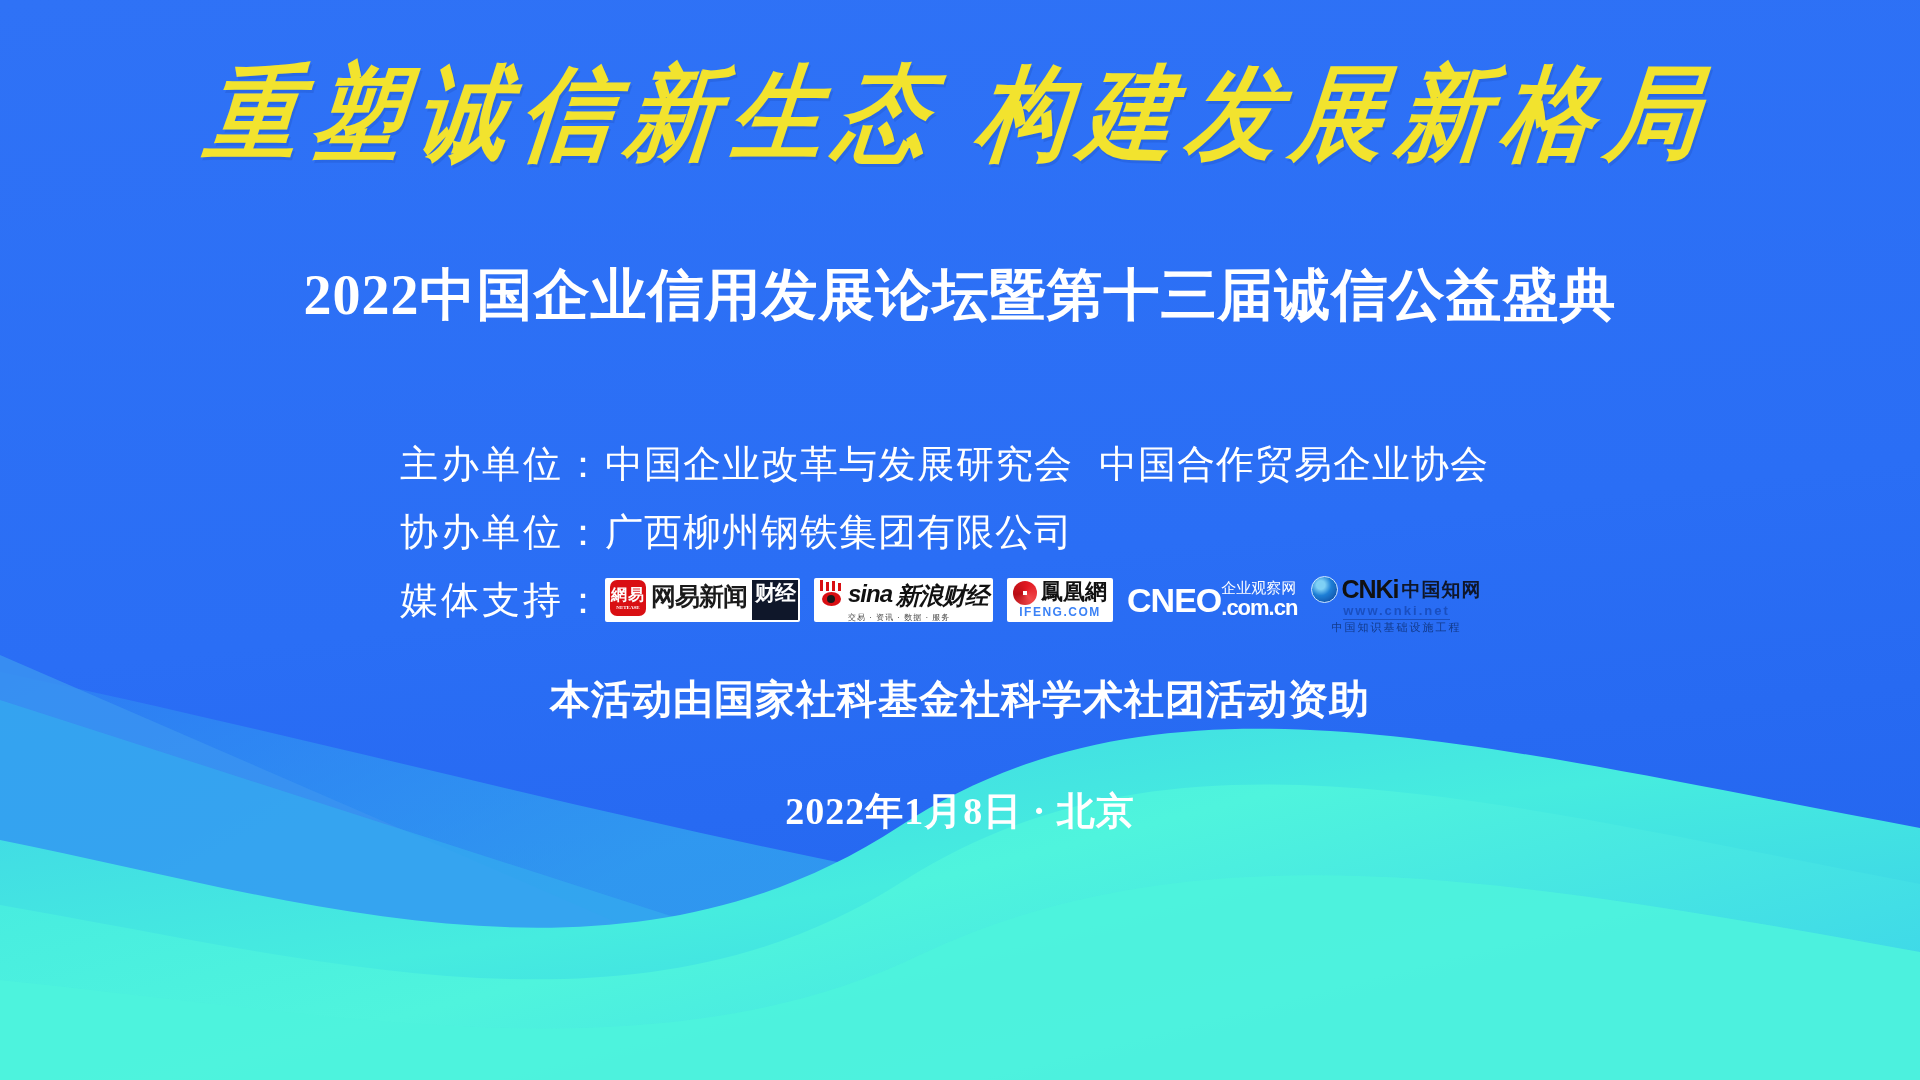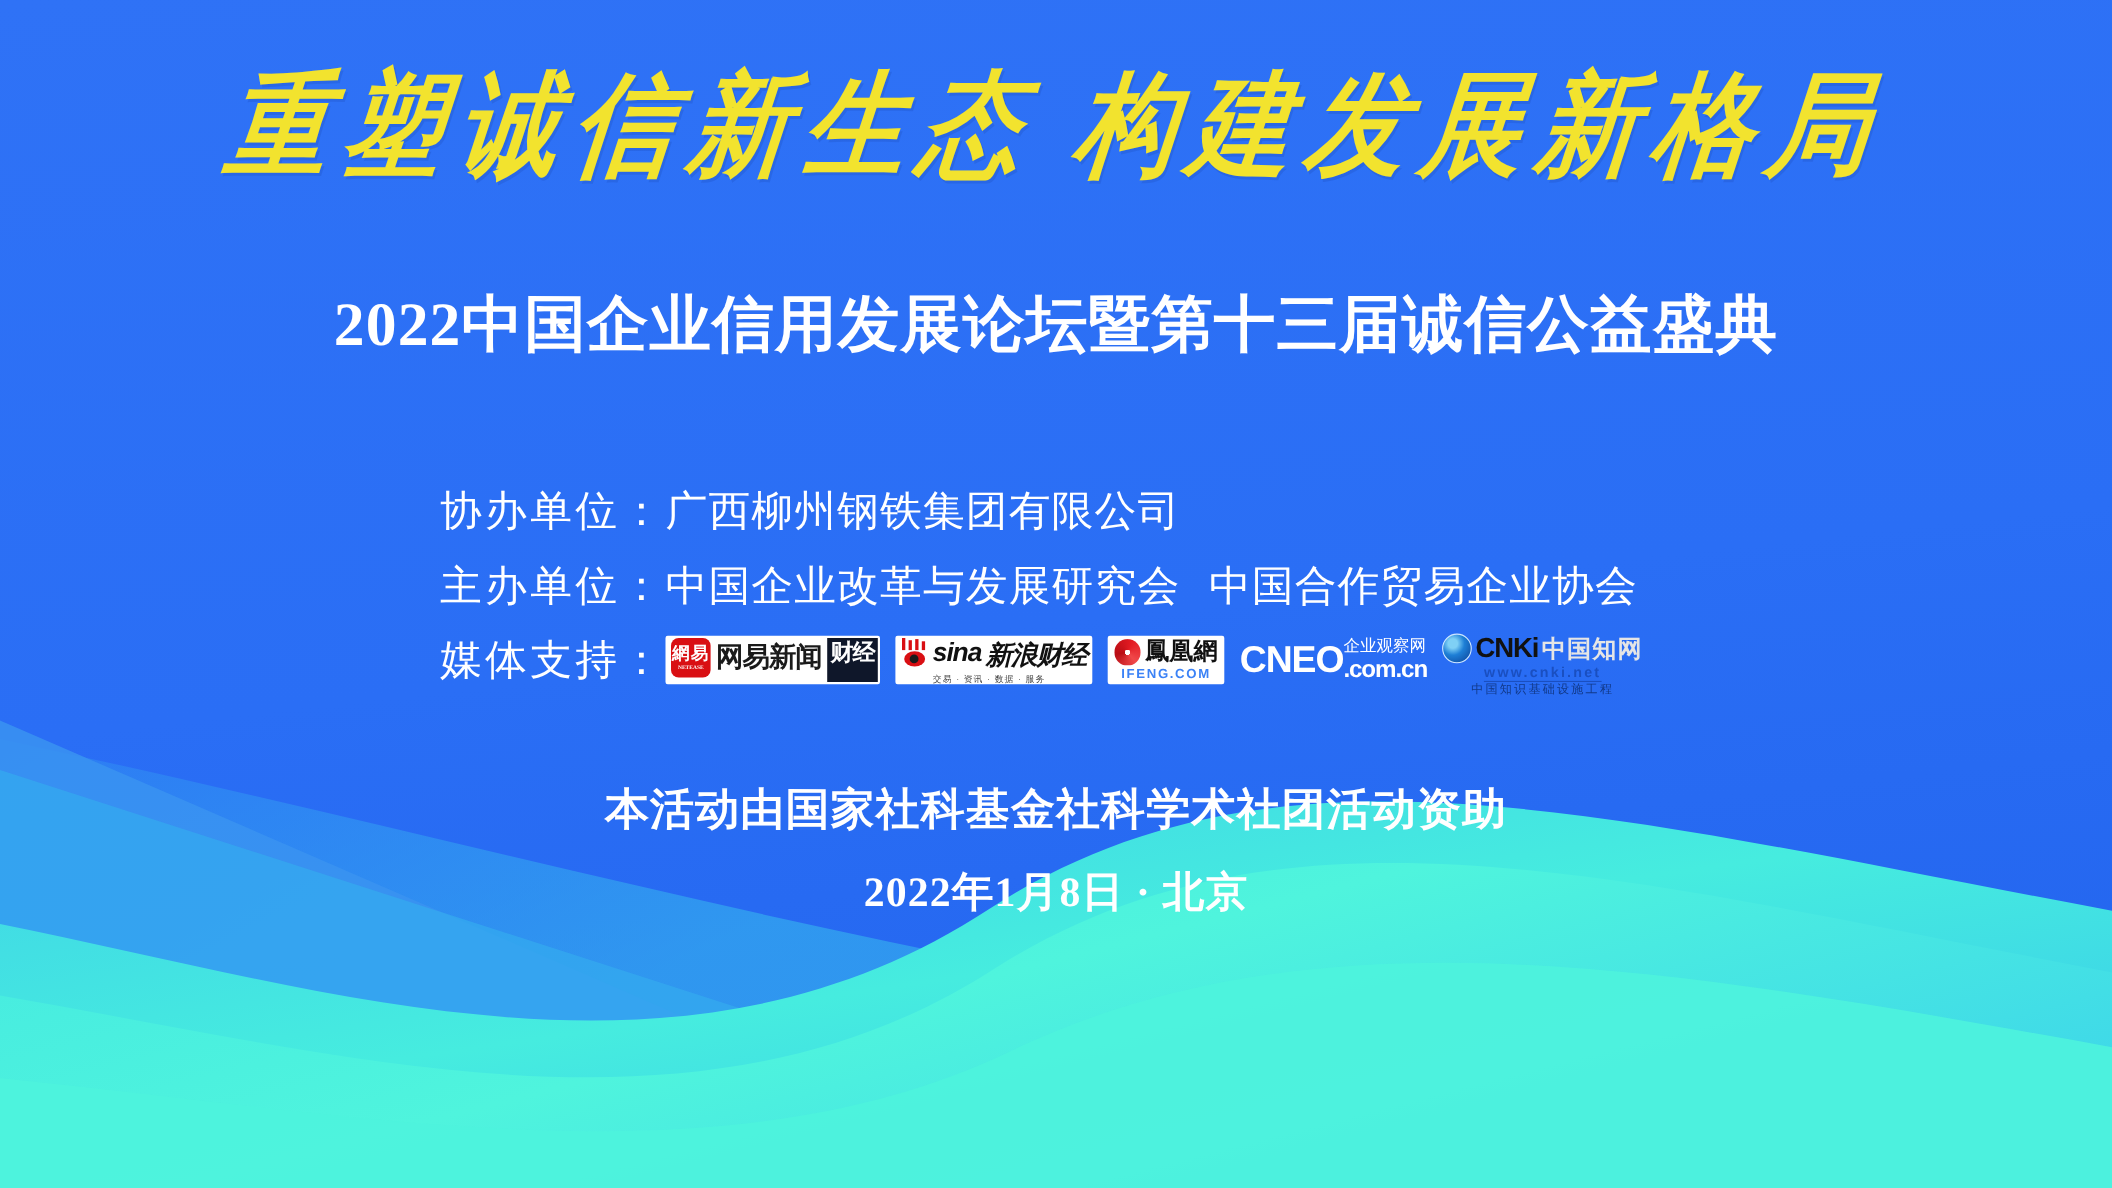--- a/index.html
+++ b/index.html
@@ -264,22 +264,22 @@
   }
   .cnki-word {
     color: #111;
     font-size: 25px;
     font-weight: 700;
     letter-spacing: -1px;
     font-family: "Liberation Sans", sans-serif;
     line-height: 1;
   }
   .cnki-cn {
-    color: #e5e5e5;
-    font-size: 22px;
+    color: #0f172a;
+    font-size: 19px;
     font-weight: 700;
     font-family: "Liberation Serif", serif;
     line-height: 1;
   }
   .cnki-url {
     color: #1a4fc0;
     font-size: 13px;
     font-weight: 700;
     letter-spacing: 2px;
     font-family: "Liberation Sans", sans-serif;
@@ -290,21 +290,21 @@
     color: #123a8a;
     font-size: 11px;
     letter-spacing: 2px;
     font-family: "Liberation Serif", serif;
     line-height: 1.3;
   }
 
   
   .funding {
     position: absolute;
-    top: 708px;
+    top: 672px;
     left: 0; right: 0;
     text-align: center;
     color: #ffffff;
     font-size: 40px;
     font-weight: 700;
     letter-spacing: 1px;
     white-space: nowrap;
   }
   .datetime {
     position: absolute;
@@ -368,29 +368,29 @@
 
     <div class="headline">
       <span>重塑诚信新生态</span><span class="gap"></span><span>构建发展新格局</span>
     </div>
 
     <div class="subtitle">2022中国企业信用发展论坛暨第十三届诚信公益盛典</div>
 
     <div class="orgblock">
 
       <div class="orgrow">
-        <span class="orglabel">协办单位：</span>
-        <span class="orgvalue">广西柳州钢铁集团有限公司</span>
-      </div>
-
-      <div class="orgrow">
         <span class="orglabel">主办单位：</span>
         <span class="orgvalue">
           <span>中国企业改革与发展研究会</span><span class="sep"></span><span>中国合作贸易企业协会</span>
         </span>
+      </div>
+
+      <div class="orgrow">
+        <span class="orglabel">协办单位：</span>
+        <span class="orgvalue">广西柳州钢铁集团有限公司</span>
       </div>
 
       <div class="orgrow">
         <span class="orglabel">媒体支持：</span>
 
         <span class="logos">
 
           <span class="logo logo-netease">
             <span class="ne-badge">
               <span>網易</span>

